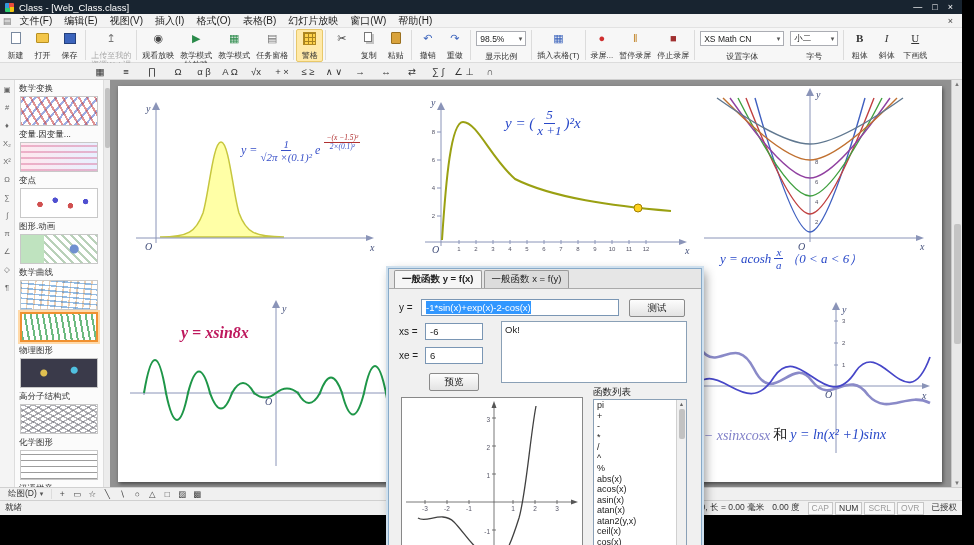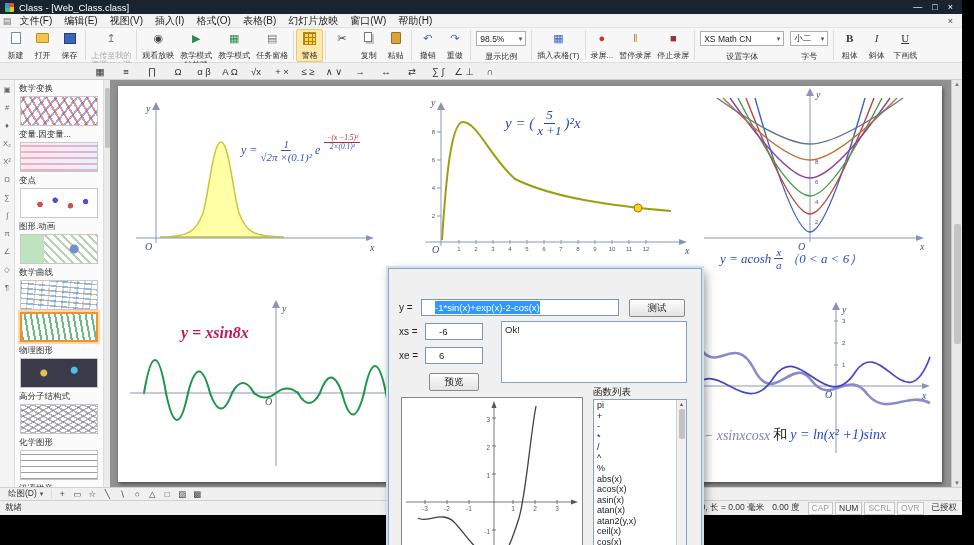--- a/index.html
+++ b/index.html
@@ -80,21 +80,21 @@
   .sflags{display:flex;gap:2px}
   .sflag{border:1px solid #c6c6c6;background:#f8f8f8;color:#9a9a9a;padding:0 3px;line-height:11px}
   .sflag:nth-child(2){color:#333}
   
   .dialog{position:absolute;left:388px;top:268px;width:314px;height:300px;background:#f0f0f0;border:1px solid #88aac8;box-shadow:0 0 0 2px #cfe0ee,3px 4px 10px rgba(0,0,0,.45);z-index:50}
   .dtabs{height:20px;background:#e6e6e6;border-bottom:1px solid #aaa;display:flex;align-items:flex-end;padding:3px 5px 0;gap:2px}
   .dtab{font-size:9.5px;padding:2px 7px 2px;border:1px solid #999;border-bottom:none;background:#dcdcdc;border-radius:2px 2px 0 0;color:#222}
   .dtab.active{background:#f6f6f6;font-weight:bold}
   .dcontent{position:absolute;left:0;top:20px;right:0;bottom:0}
   .dlabel{position:absolute;font-size:10px;color:#222}
-  .dinput{position:absolute;border:1px solid #7a96b4;background:#fff;font-size:9.5px;height:17px;font-family:"Liberation Sans",sans-serif;padding:1px 13px;color:#222}
+  .dinput{position:absolute;border:1px solid #7a96b4;background:#fff;font-size:9.5px;height:17px;font-family:"Liberation Sans",sans-serif;padding:1px 4px;color:#222}
   .seltext{background:#3197ff;color:#fff;font-size:9.5px;line-height:13px;display:inline-block}
   .dbtn{position:absolute;border:1px solid #8a8a8a;background:linear-gradient(#fdfdfd,#e3e3e3);font-size:9.5px;height:18px;padding:0 10px;border-radius:2px;color:#222;display:flex;align-items:center;justify-content:center}
   .dresult{position:absolute;left:112px;top:32px;width:186px;height:62px;background:#fff;border:1px solid #8aa0b6;font-size:9.5px;padding:2px 3px;color:#222}
   .dgraph{position:absolute;left:12px;top:108px;width:182px;height:172px;background:#fff;border:1px solid #888}
   .dlisttitle{position:absolute;left:204px;top:97px;font-size:9.5px;color:#222}
   .dlistwrap{position:absolute;left:204px;top:110px;width:94px;height:180px;background:#fff;border:1px solid #8aa0b6;display:flex}
   .dlist{flex:1 1 auto;overflow:hidden}
   .fli{font-size:9px;line-height:10.5px;padding-left:3px;color:#222;white-space:nowrap}
   .lscroll{width:10px;background:#f0f0f0;border-left:1px solid #d0d0d0;display:flex;flex-direction:column;align-items:center;font-size:5.5px;color:#666;padding:1px 0;gap:2px;flex:0 0 auto}
   .lthumb{width:6px;height:30px;background:#c2c2c2;border-radius:2px}
@@ -234,21 +234,21 @@
       </div>
     <div class="sep"></div>
     <div class="tbtn" style="min-width:88px">
       <span class="combo" style="width:84px">
           <span>XS Math CN</span>
           <span class="caret">▾</span>
         </span>
       <span class="tcap">设置字体</span>
     </div>
     <div class="tbtn" style="min-width:42px">
-      <span class="combo" style="width:38px">
+      <span class="combo" style="width:48px">
           <span>小二</span>
           <span class="caret">▾</span>
         </span>
       <span class="tcap">字号</span>
     </div>
     <div class="sep"></div>
     <div class="tbtn">
         <span class="ticon bi">B</span>
         <span class="tcap">粗体</span>
       </div>
@@ -518,20 +518,24 @@
           <span class="sflag">NUM</span>
           <span class="sflag">SCRL</span>
           <span class="sflag">OVR</span>
         </span>
       <span>已授权</span>
     </span>
   </div>
 </div>
 
 <div class="dialog">
+  <div class="dtabs">
+    <span class="dtab active">一般函数 y = f(x)</span>
+    <span class="dtab">一般函数 x = f(y)</span>
+  </div>
   <div class="dcontent">
     <span class="dlabel" style="left:10px;top:13px">y =</span>
     <div class="dinput" style="left:32px;top:10px;width:198px"><span class="seltext">-1*sin(x)+exp(x)-2-cos(x)</span></div>
     <div class="dbtn" style="left:240px;top:10px;width:56px">测试</div>
     <span class="dlabel" style="left:10px;top:37px">xs =</span>
     <input class="dinput" style="left: 36px; top: 34px; width: 58px;" value="-6">
     <span class="dlabel" style="left:10px;top:61px">xe =</span>
     <input class="dinput" style="left: 36px; top: 58px; width: 58px;" value="6">
     <div class="dresult">Ok!</div>
     <div class="dbtn" style="left:40px;top:84px;width:50px">预览</div>

